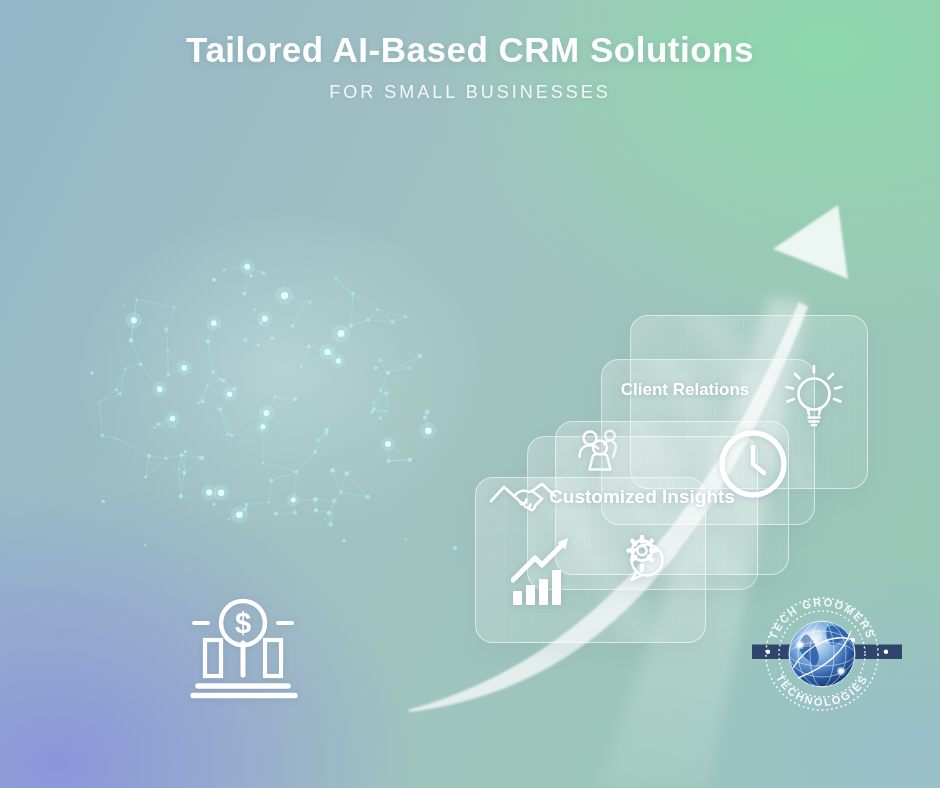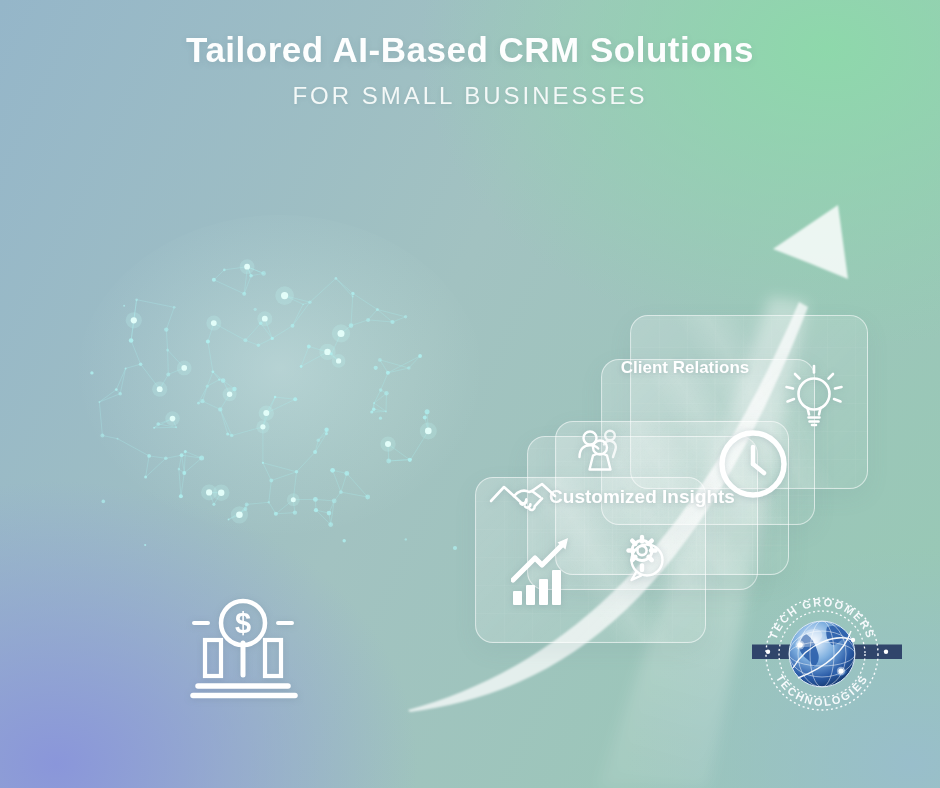--- a/index.html
+++ b/index.html
@@ -17,21 +17,21 @@
       radial-gradient(ellipse 55% 50% at 97% 97%, var(--bg_bottom_right) 0%, rgba(153,190,203,0) 55%),
       linear-gradient(115deg, #95b6c9 0%, #a2c2c1 45%, #97c9b4 100%);
   }
   .bg-art{position:absolute;left:0;top:0;z-index:1;}
   .poster-header{position:absolute;top:30px;left:0;width:100%;text-align:center;z-index:8;}
   .poster-header h1{
     margin:0;font-size:35px;font-weight:700;letter-spacing:.5px;color:var(--text_white);
     text-shadow:0 2px 6px rgba(90,115,125,.18);
   }
   .poster-header h2{
-    margin:12px 0 12px 0;font-size:24px;font-weight:400;letter-spacing:3px;color:#f3f8f7;
+    margin:12px 0 12px 0;font-size:18px;font-weight:400;letter-spacing:3px;color:#f3f8f7;
     text-shadow:0 1px 4px rgba(90,115,125,.15);
   }
   .card{
     position:absolute;border-radius:18px;
     background:
       linear-gradient(60deg, rgba(255,255,255,0) 42%, rgba(255,255,255,.14) 52%, rgba(255,255,255,0) 62%),
       repeating-linear-gradient(0deg, rgba(255,255,255,.035) 0 1px, rgba(255,255,255,0) 1px 28px),
       repeating-linear-gradient(90deg, rgba(255,255,255,.035) 0 1px, rgba(255,255,255,0) 1px 28px),
       linear-gradient(135deg, rgba(255,255,255,.22), rgba(255,255,255,.06));
     border:1.5px solid rgba(255,255,255,.55);
@@ -40,21 +40,21 @@
   }
   .card-a{left:630px;top:315px;width:236px;height:172px;}
   .card-b{left:601px;top:359px;width:212px;height:164px;}
   .card-c{left:527px;top:436px;width:229px;height:152px;}
   .card-d{left:555px;top:421px;width:232px;height:152px;}
   .card-e{left:475px;top:477px;width:229px;height:164px;}
   .card-label{
     position:absolute;z-index:7;color:#fff;font-weight:700;text-align:center;
     text-shadow:0 1px 5px rgba(95,120,130,.3);
   }
-  .label-client{left:601px;top:358px;width:168px;font-size:17px;}
+  .label-client{left:601px;top:380px;width:168px;font-size:17px;}
   .label-insights{left:527px;top:486px;width:230px;font-size:19px;}
   .float-icon{position:absolute;z-index:7;filter:drop-shadow(0 1px 3px rgba(95,120,135,.25));}
   .icon-bulb{left:781px;top:361px;}
   .icon-clock{left:716px;top:427px;}
   .icon-team{left:572px;top:423px;}
   .icon-hands{left:489px;top:479px;}
   .icon-chart{left:511px;top:533px;}
   .icon-gear{left:613px;top:528px;}
   .icon-bank{left:190px;top:595px;z-index:6;}
   .logo-badge{position:absolute;left:748px;top:582px;z-index:9;}

